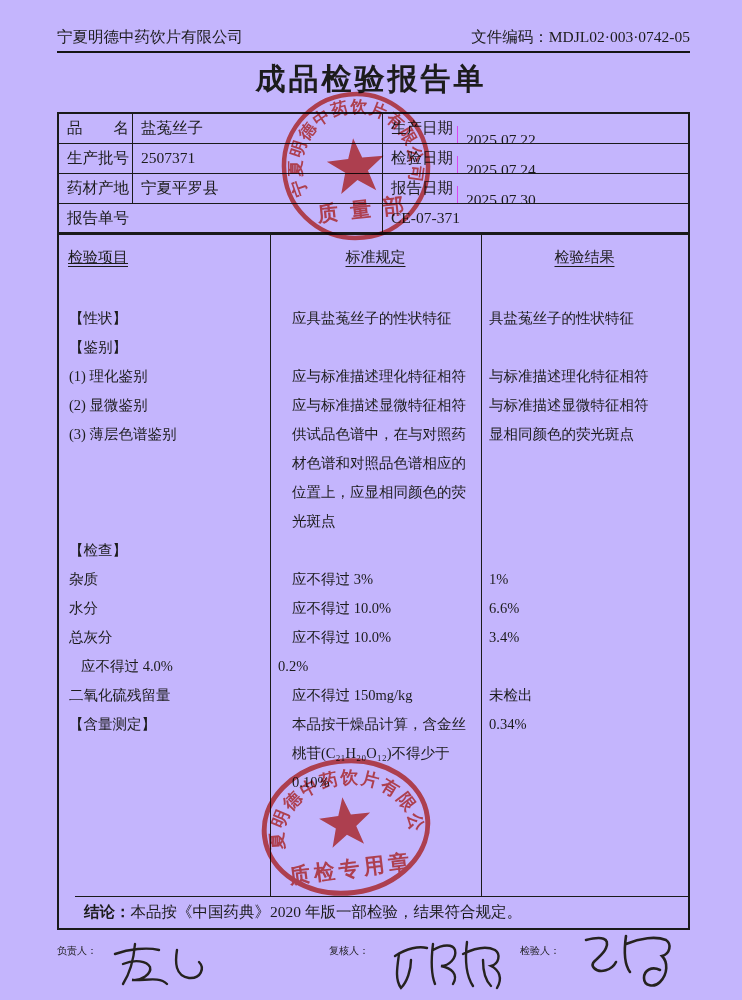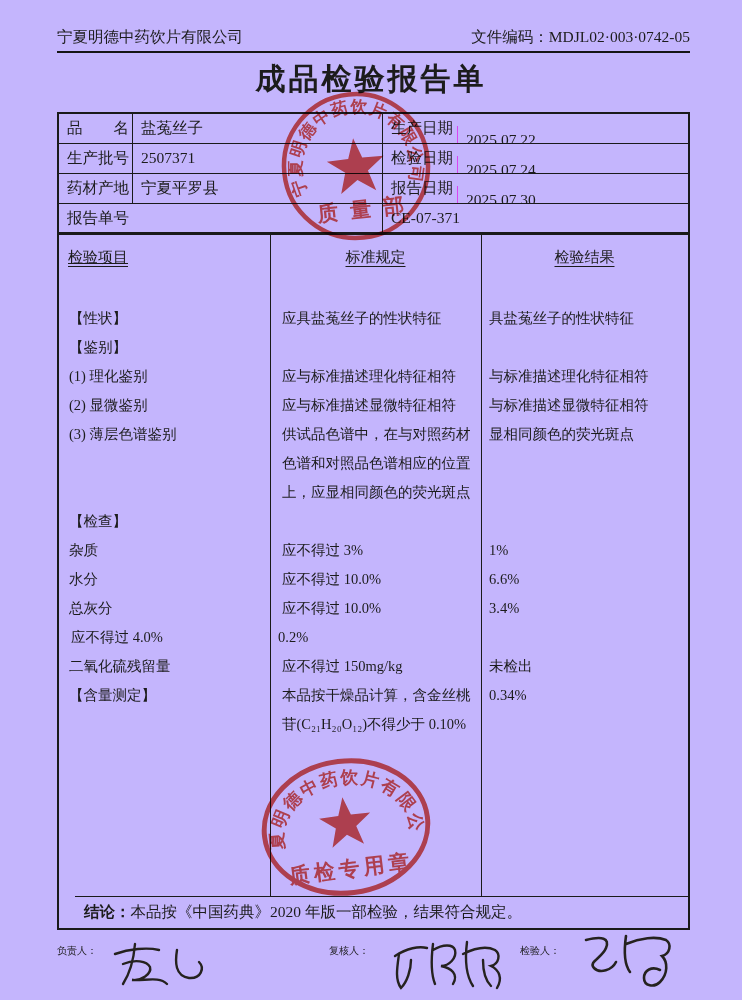--- a/index.html
+++ b/index.html
@@ -39,21 +39,21 @@
     position:absolute; top:232px; left:57px; width:633px; height:698px;
     border:2px solid #1a1a1a; box-sizing:border-box; font-size:14.5px;
   }
   .vline { position:absolute; top:0; width:1px; background:#1a1a1a; bottom:31px; }
   .vline.v1 { left:211px; } .vline.v2 { left:422px; }
   .t-head { display:flex; padding-top:11px; height:29px; line-height:24px; font-size:15px; }
   .t-head .hc { text-decoration:underline; text-underline-offset:4px; }
   .t-rows { margin-top:30px; }
   .t-row { display:flex; align-items:flex-start; line-height:29px; }
   .c-item  { width:211px; box-sizing:border-box; padding-left:10px; }
-  .c-std   { width:211px; box-sizing:border-box; padding-left:12px; padding-right:5px;font-family:Liberation Serif, serif; }
+  .c-std   { width:211px; box-sizing:border-box; padding-left:22px; padding-right:5px;font-family:Liberation Serif, serif; }
   .c-res   { flex:1; box-sizing:border-box; padding-left:8px; padding-right:4px; }
   .h-item  { width:211px; box-sizing:border-box; padding-left:9px;text-decoration:underline; }
   .h-std   { width:211px; text-align:center; }
   .h-res   { flex:1; text-align:center; }
   .conclusion-row {
     position:absolute; left:16px; right:0; bottom:0; height:31px;
     border-top:1.5px solid #1a1a1a; line-height:29px; font-size:15.5px;
     padding-left:9px; white-space:nowrap;
   }
   .conclusion-row b { font-weight:bold; }

